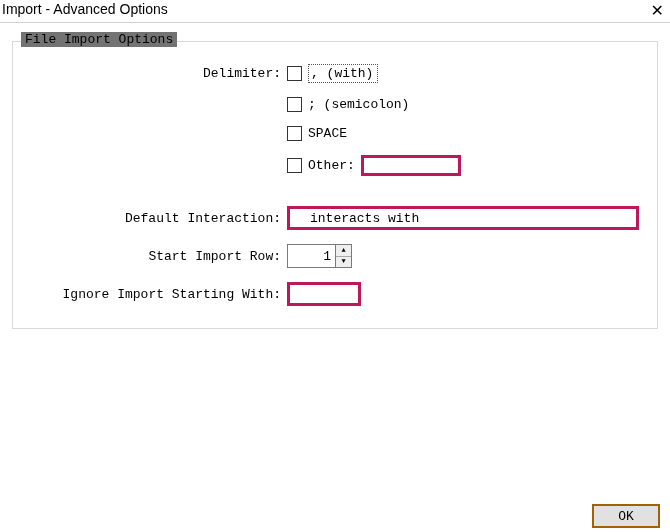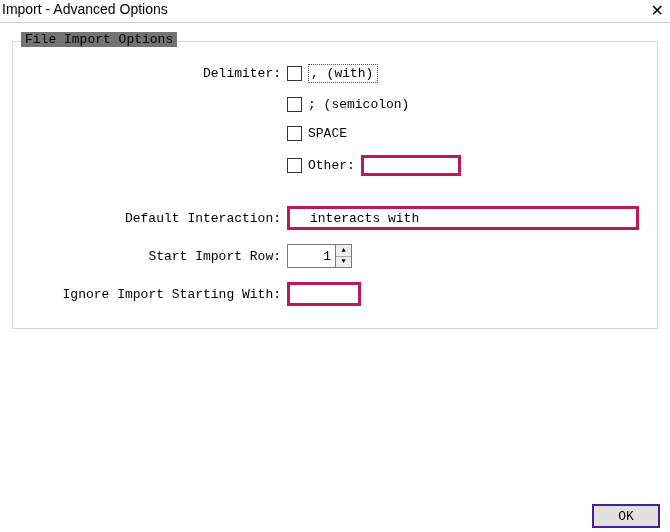--- a/index.html
+++ b/index.html
@@ -132,21 +132,21 @@
     border-bottom: 1px solid #aaa;
   }
   .spin-btn:last-child { border-bottom: none; }
   .ignore-input { width: 74px; height: 24px; }
   .ok-button {
     position: absolute;
     right: 10px;
     bottom: 4px;
     width: 68px;
     height: 24px;
-    border: 2px solid #4c1d95;
+    border: 2px solid #a16207;
     background: #e1e1e1;
     font-family: "Consolas","Courier New",monospace;
     font-size: 13px;
     display: flex;
     align-items: center;
     justify-content: center;
     cursor: pointer;
   }
   .delim-sub { }
   .bold { font-weight: normal; }

